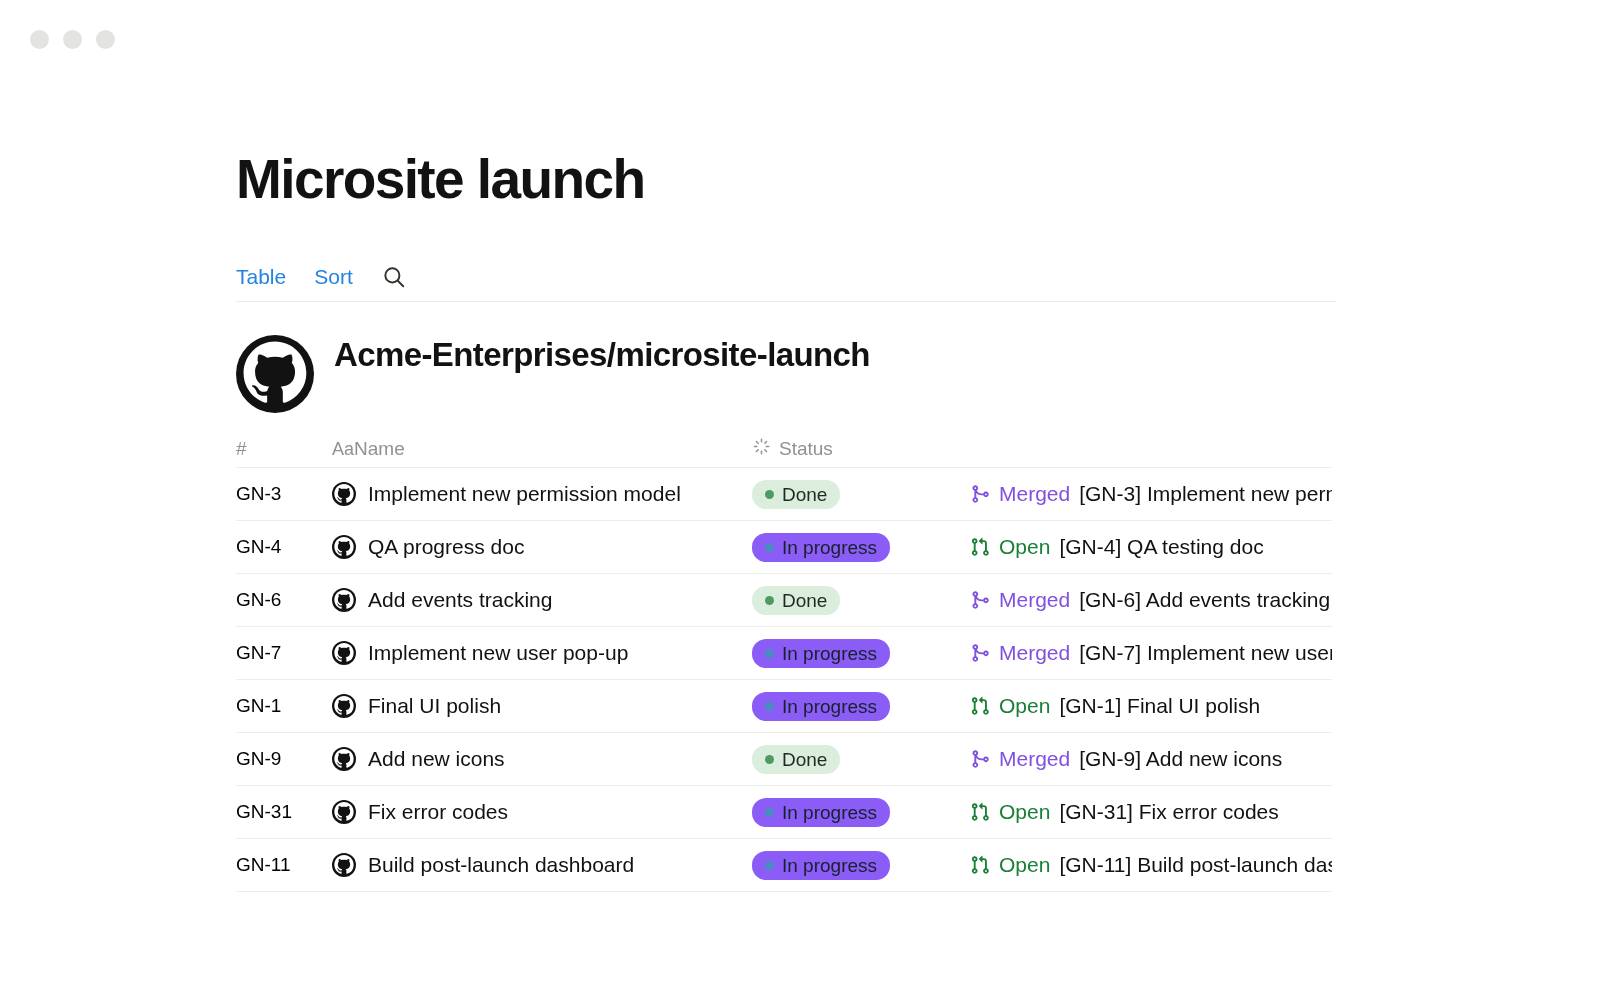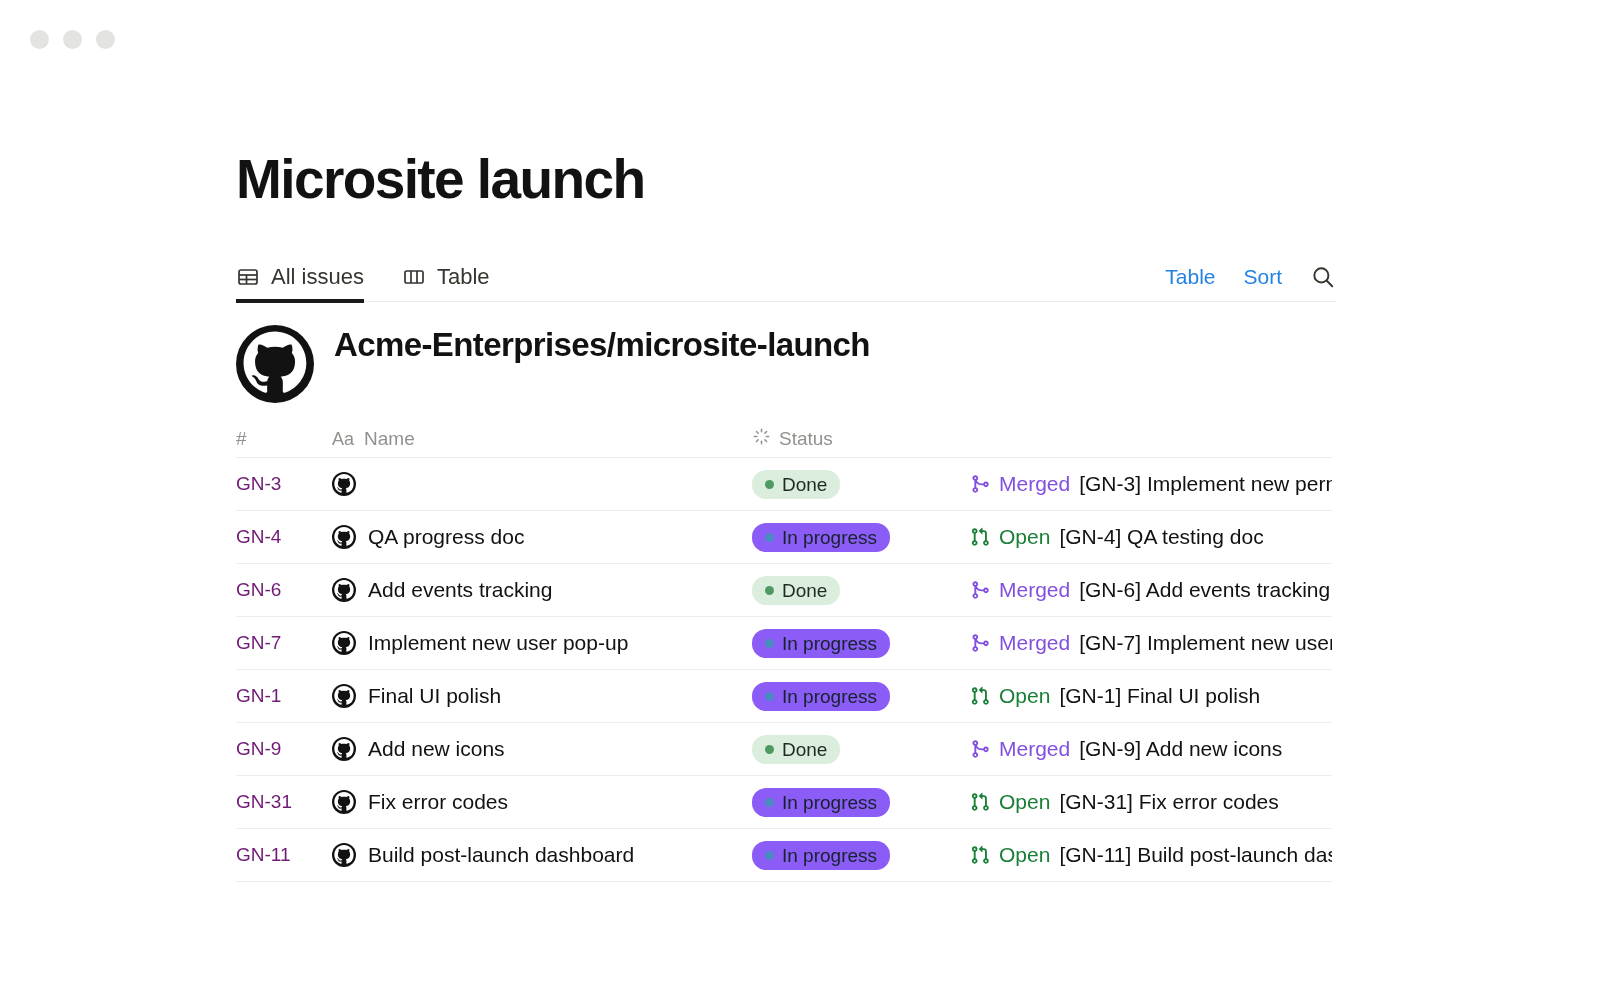--- a/index.html
+++ b/index.html
@@ -97,21 +97,21 @@
     cursor: pointer;
   }
   .search-btn {
     display: flex;
     align-items: center;
     cursor: pointer;
   }
 
   
   .repo-header {
-    margin-top: 20px;
+    margin-top: 30px;
     display: flex;
     align-items: flex-start;
     gap: 20px;
   }
   .repo-logo { flex: 0 0 auto; margin-top: 3px; }
   .repo-meta { padding-top: 4px; }
   .repo-name {
     font-size: 33px;
     font-weight: 700;
     letter-spacing: -0.6px;
@@ -146,26 +146,26 @@
   .c-status { width: 218px; flex: 0 0 218px; }
   .c-pr   { flex: 1 1 auto; min-width: 0; }
 
   .thead .cell {
     display: flex;
     align-items: center;
     gap: 8px;
     font-size: 19px;
     color: #91918d;
   }
-  .thead .c-name .cell { gap: 10px; align-items: center; }
+  .thead .c-name .cell { gap: 0; align-items: center; }
   .aa { font-size: 18px; color: #91918d; }
 
   .cell-id {
     font-size: 19px;
-    color: #701a75;
+    color: #000000;
   }
   .cell-name {
     display: flex;
     align-items: center;
     gap: 12px;
     font-size: 21px;
     color: #121212;
   }
   .octo-sm { flex: 0 0 auto; display: flex; }
 
@@ -210,46 +210,20 @@
   <div class="dot"></div>
   <div class="dot"></div>
   <div class="dot"></div>
 </div>
 
 <div class="page">
 
   <h1 class="page-title">Microsite launch</h1>
 
   <div class="viewbar">
-    <div class="tabs">
-
-      <div class="tab active">
-        <span class="glyph">
-          <svg width="24" height="24" viewBox="0 0 24 24" fill="none" stroke="#37352f" stroke-width="1.7">
-            <rect x="3" y="5" width="18" height="14" rx="2"></rect>
-            <line x1="3" y1="10" x2="21" y2="10"></line>
-            <line x1="3" y1="14.5" x2="21" y2="14.5"></line>
-            <line x1="10.5" y1="10" x2="10.5" y2="19"></line>
-          </svg>
-        </span>
-        <span>All issues</span>
-      </div>
-
-      <div class="tab">
-        <span class="glyph">
-          <svg width="24" height="24" viewBox="0 0 24 24" fill="none" stroke="#37352f" stroke-width="1.7">
-            <rect x="3" y="6" width="18" height="12" rx="1.6"></rect>
-            <line x1="9" y1="6" x2="9" y2="18"></line>
-            <line x1="15" y1="6" x2="15" y2="18"></line>
-          </svg>
-        </span>
-        <span>Table</span>
-      </div>
-
-    </div>
 
     <div class="view-actions">
       <div class="view-action">Table</div>
       <div class="view-action">Sort</div>
       <div class="search-btn">
         <svg width="26" height="26" viewBox="0 0 24 24" fill="none" stroke="#37352f" stroke-width="1.8" stroke-linecap="round">
           <circle cx="10.5" cy="10.5" r="6.5"></circle>
           <line x1="15.5" y1="15.5" x2="20.5" y2="20.5"></line>
         </svg>
       </div>
@@ -305,20 +279,21 @@
         <div class="trow">
           <div class="c-id cell-id">GN-3</div>
           <div class="c-name">
             <div class="cell-name">
               <span class="octo-sm">
                 <svg width="24" height="24" viewBox="0 0 16 16">
                   <circle cx="8" cy="8" r="8" fill="#121212"></circle>
                   <path fill="#ffffff" transform="translate(1.55,1.35) scale(0.805)" d="M8 0C3.58 0 0 3.58 0 8c0 3.54 2.29 6.53 5.47 7.59.4.07.55-.17.55-.38 0-.19-.01-.82-.01-1.49-2.01.37-2.53-.49-2.69-.94-.09-.23-.48-.94-.82-1.13-.28-.15-.68-.52-.01-.53.63-.01 1.08.58 1.23.82.72 1.21 1.87.87 2.33.66.07-.52.28-.87.51-1.07-1.78-.2-3.64-.89-3.64-3.95 0-.87.31-1.59.82-2.15-.08-.2-.36-1.02.08-2.12 0 0 .67-.21 2.2.82.64-.18 1.32-.27 2-.27s1.36.09 2 .27c1.53-1.04 2.2-.82 2.2-.82.44 1.1.16 1.92.08 2.12.51.56.82 1.27.82 2.15 0 3.07-1.87 3.75-3.65 3.95.29.25.54.73.54 1.48 0 1.07-.01 1.93-.01 2.2 0 .21.15.46.55.38A8.01 8.01 0 0 0 16 8c0-4.42-3.58-8-8-8z"></path>
                 </svg>
               </span>
+              <span>Implement new permission model</span>
             </div>
           </div>
           <div class="c-status"><span class="badge done">
               <span class="bdot"></span>
               <span>Done</span>
             </span></div>
           <div class="c-pr">
             <div class="cell-pr">
               <span class="pr-icon">
                 <svg width="20" height="20" viewBox="0 0 16 16" fill="#8250df">

